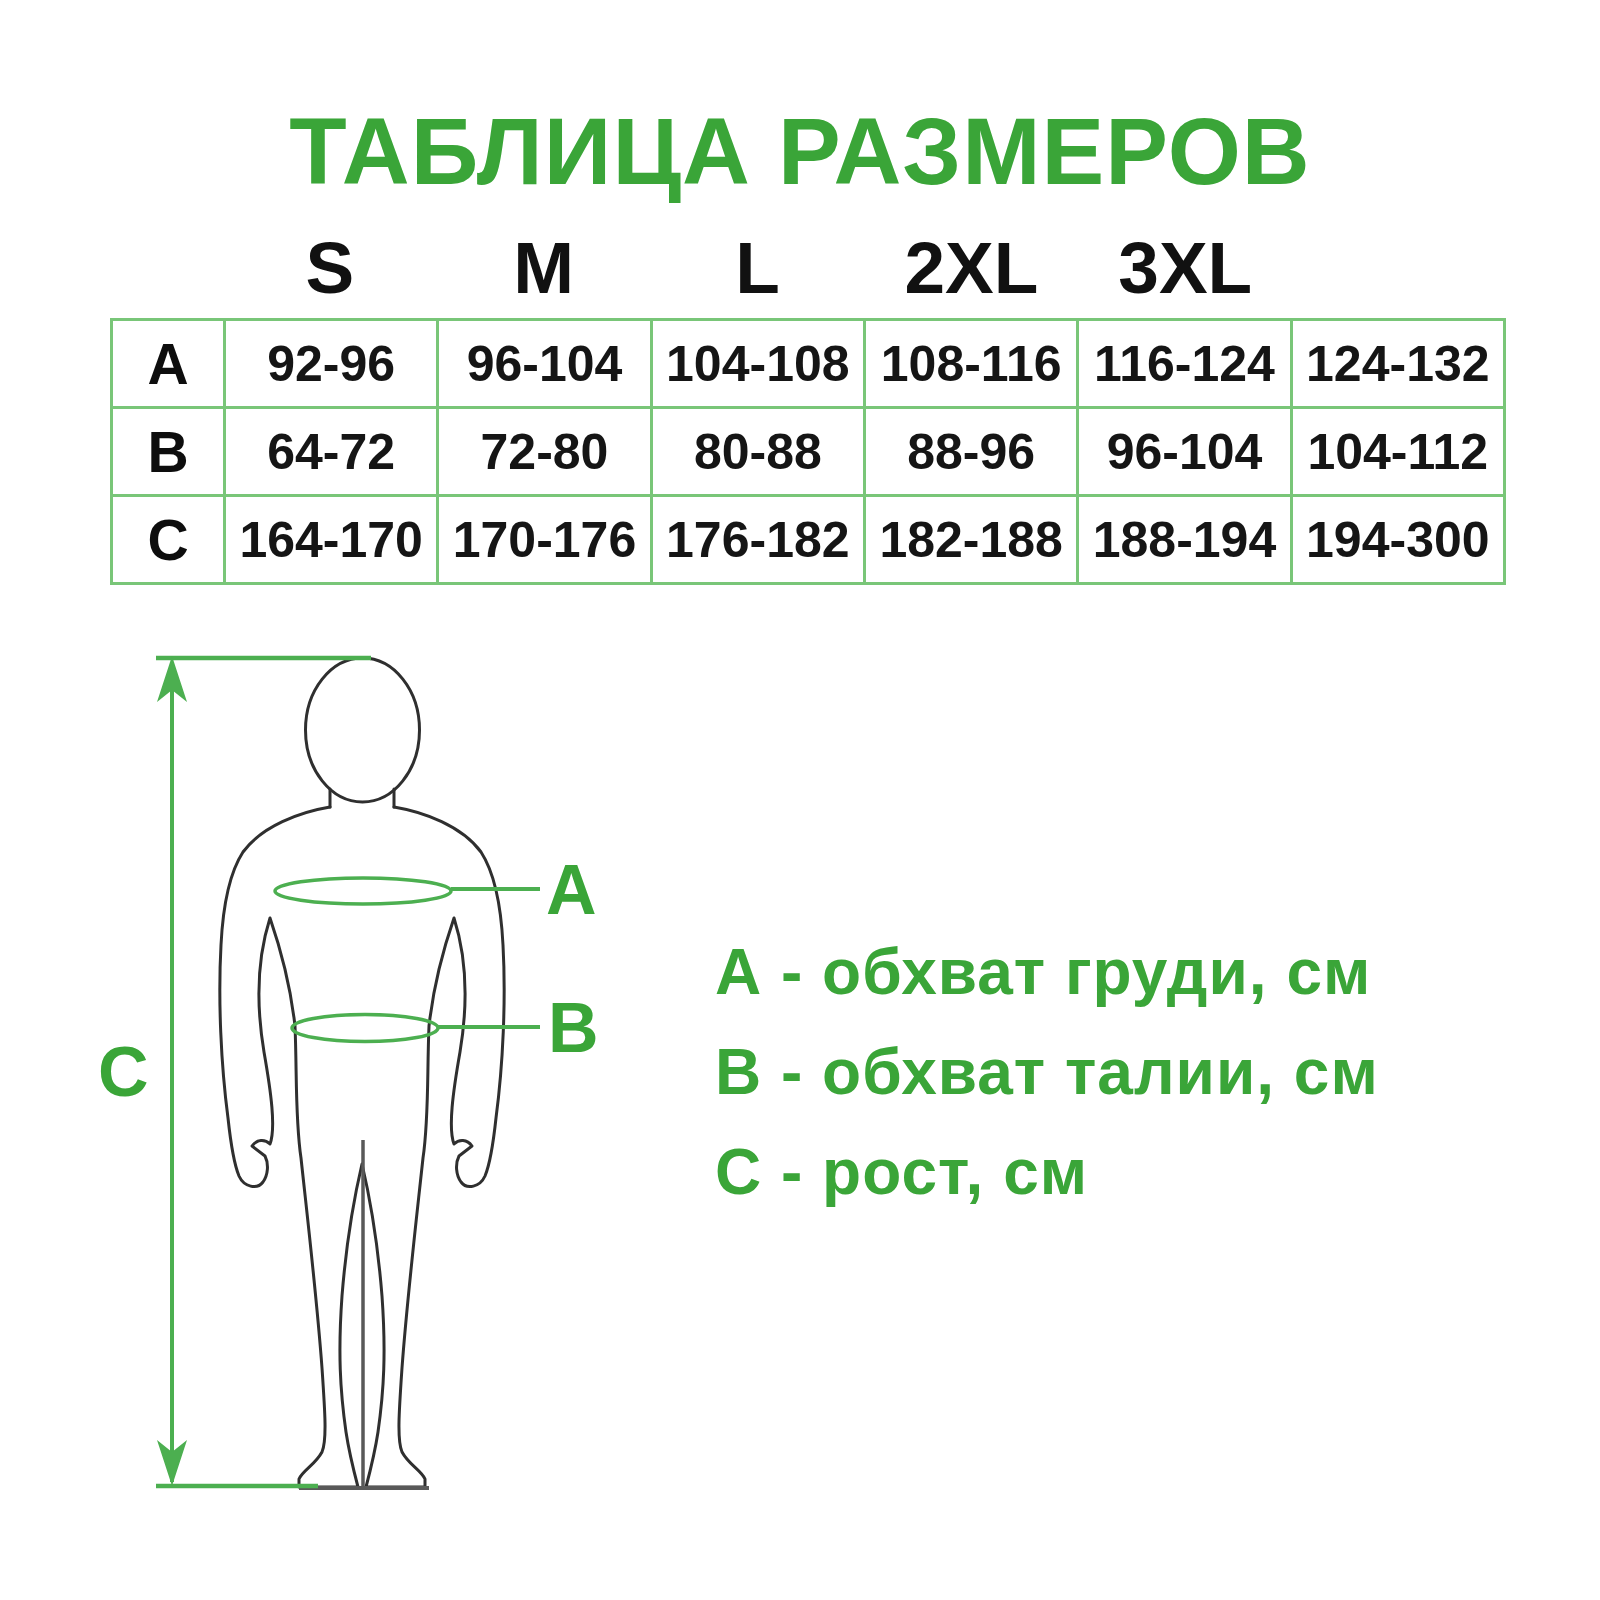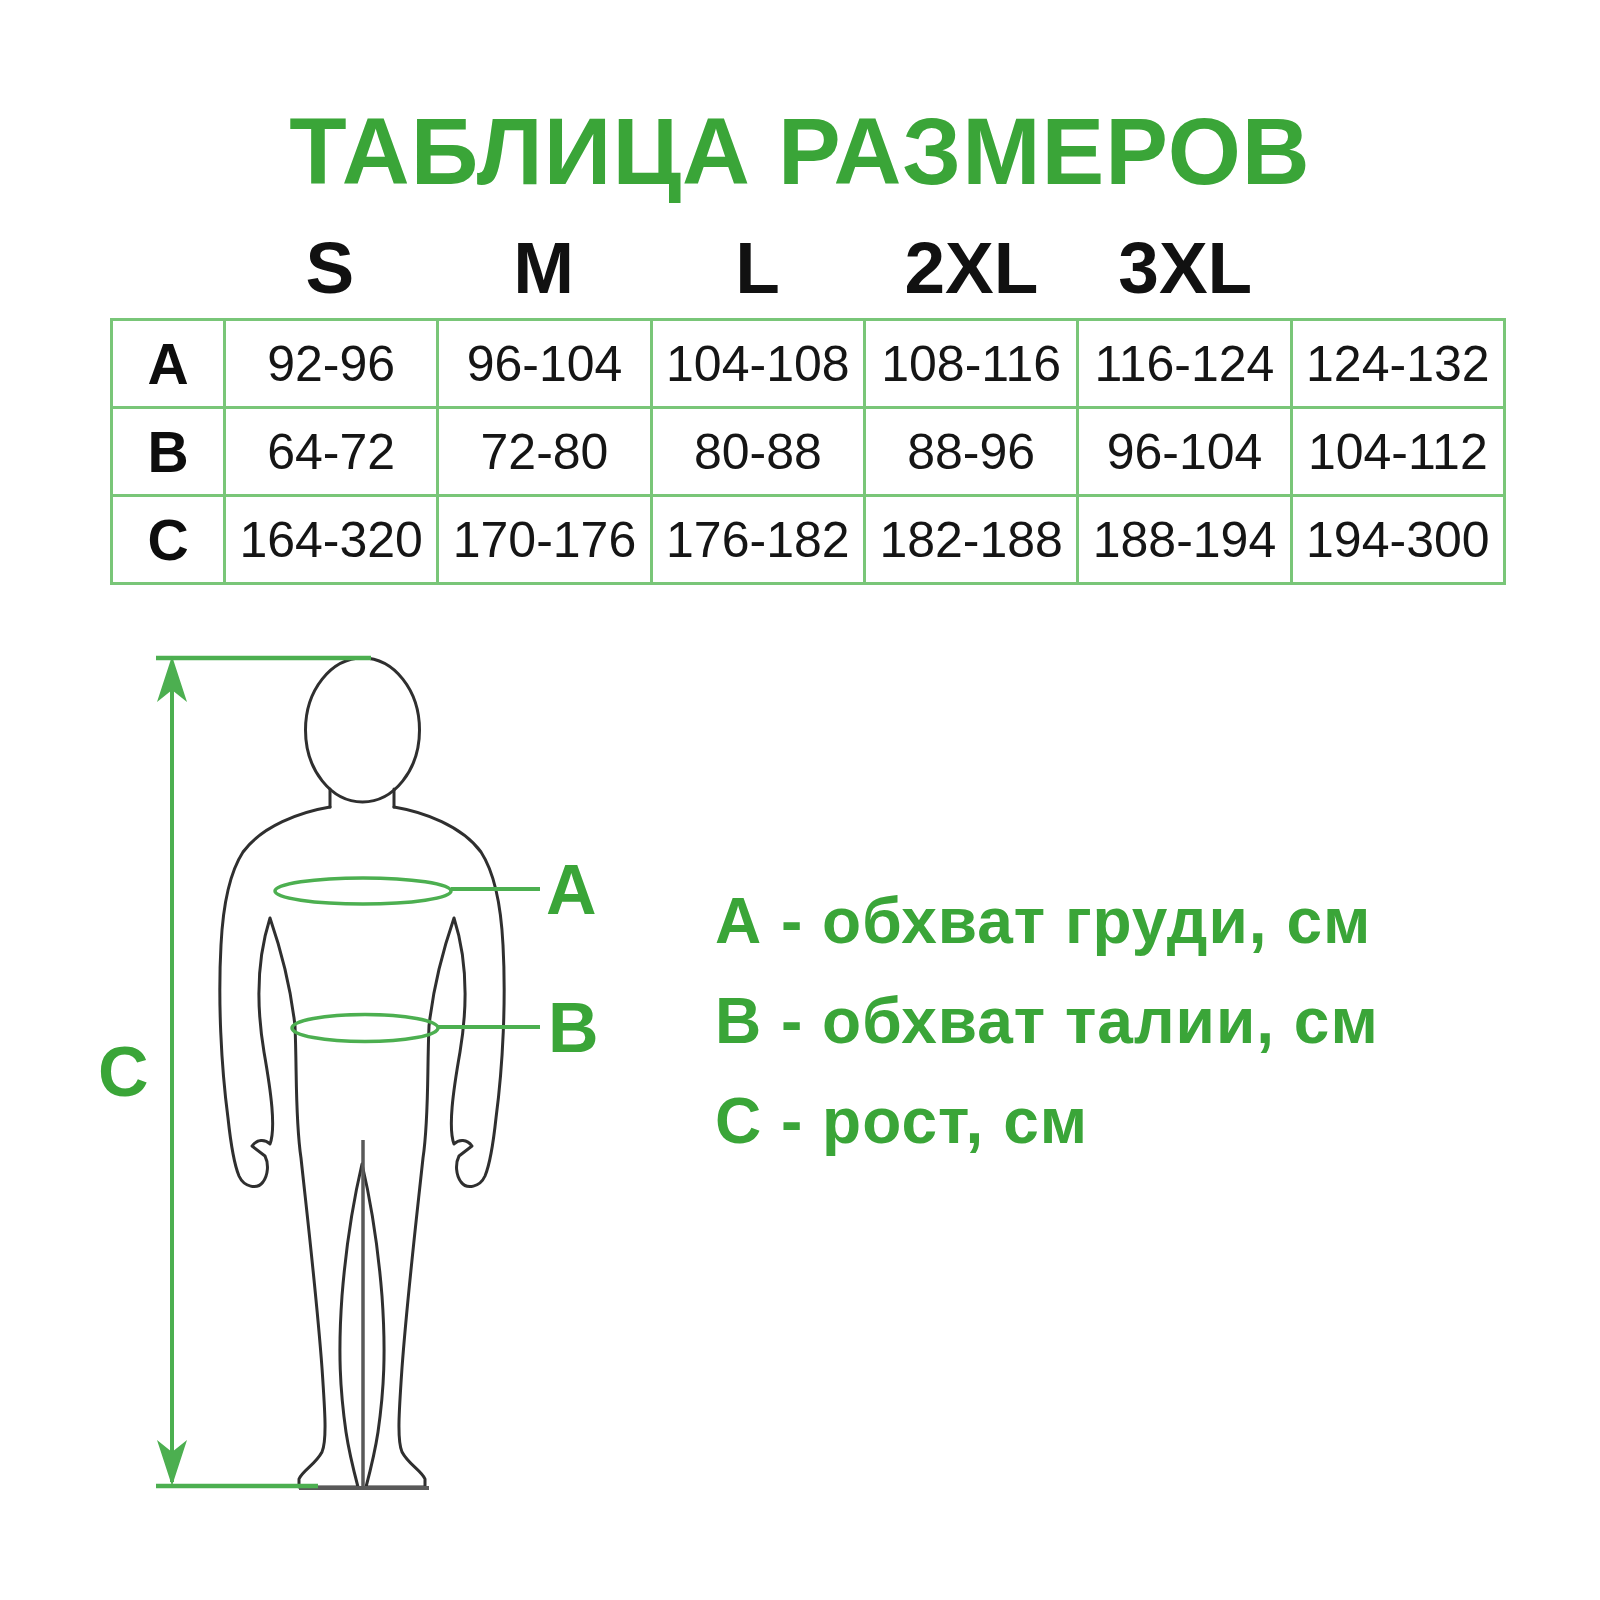--- a/index.html
+++ b/index.html
@@ -43,21 +43,21 @@
     width: 1396px;
     border-collapse: collapse;
     table-layout: fixed;
   }
   .size-table td {
     border: 3px solid #79c678;
     height: 85px;
     text-align: center;
     vertical-align: middle;
     font-size: 50px;
-    font-weight: 400;
+    font-weight: 700;
     color: #151515;
     padding: 0;
   }
   .size-table td.rowlabel {
     font-size: 57px;
     font-weight: 700;
     color: #0d0d0d;
   }
   .figure-svg {
     position: absolute;
@@ -65,21 +65,21 @@
     width: 600px; height: 980px;
   }
   .diagram-label {
     font-family: "Liberation Sans", sans-serif;
     font-size: 70px;
     font-weight: 700;
     fill: #3aa538;
   }
   .legend {
     position: absolute;
-    left: 715px; top: 871px;
+    left: 715px; top: 922px;
   }
   .legend .legend-line {
     height: 100px;
     line-height: 100px;
     font-size: 64px;
     font-weight: 700;
     letter-spacing: 1px;
     color: #3aa538;
     white-space: nowrap;
   }
@@ -124,21 +124,21 @@
         <td class="rowlabel">B</td>
         <td>64-72</td>
         <td>72-80</td>
         <td>80-88</td>
         <td>88-96</td>
         <td>96-104</td>
         <td>104-112</td>
       </tr>
       <tr>
         <td class="rowlabel">C</td>
-        <td>164-320</td>
+        <td>164-170</td>
         <td>170-176</td>
         <td>176-182</td>
         <td>182-188</td>
         <td>188-194</td>
         <td>194-300</td>
       </tr>
     </tbody>
   </table>
 
   <svg class="figure-svg" viewBox="80 610 600 980">

